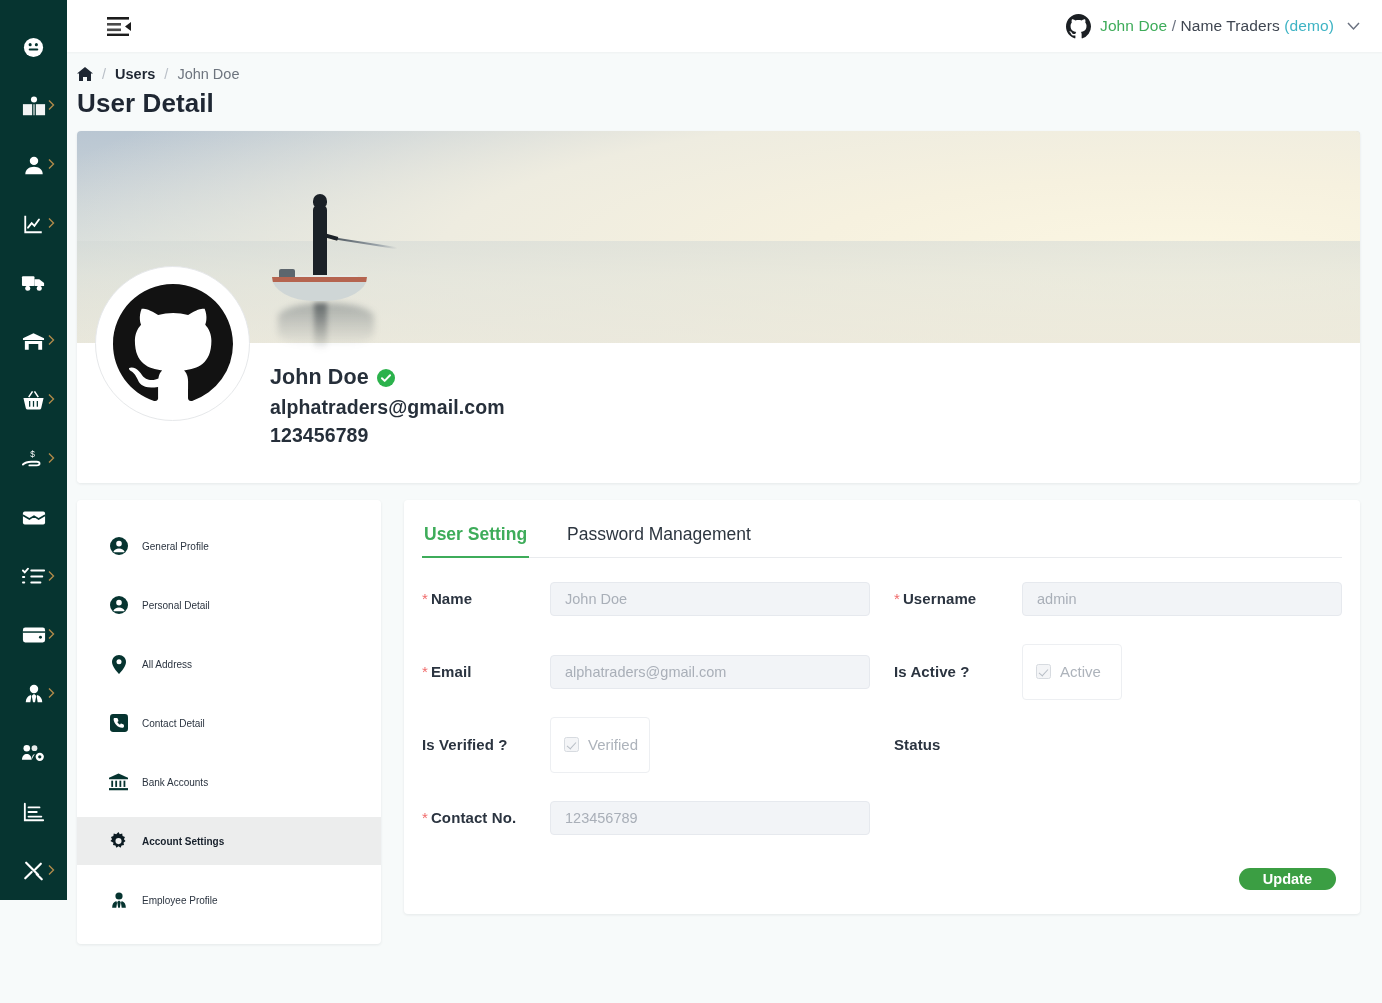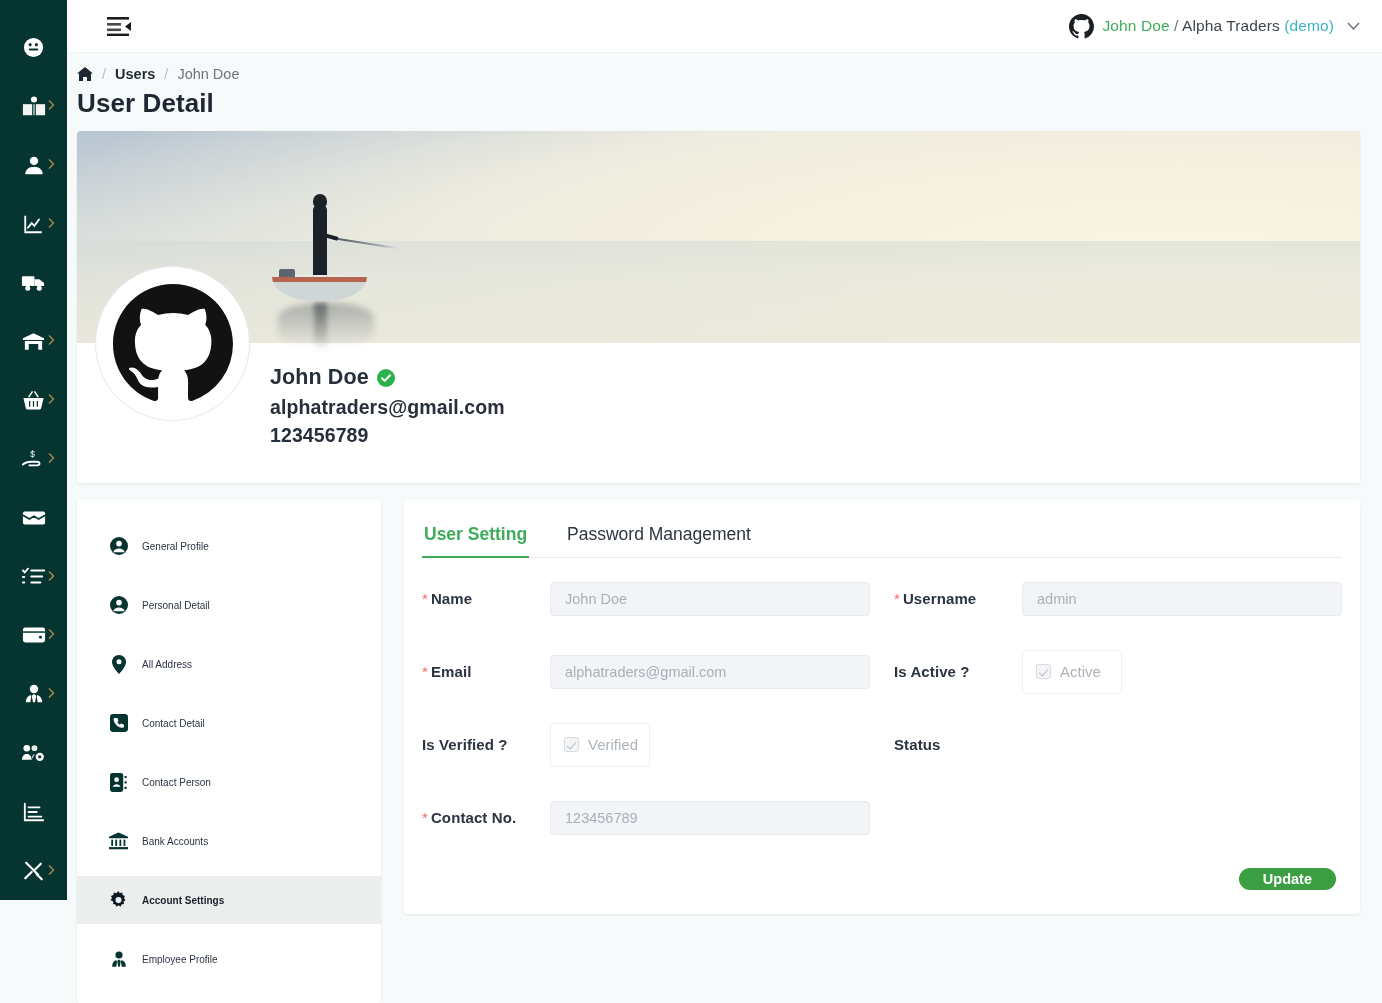--- a/index.html
+++ b/index.html
@@ -198,21 +198,21 @@
   .fctl { flex: 1; min-width: 0; }
   .inp {
     height: 34px; width: 100%;
     background: #f2f4f7; border: 1px solid #e6e9ee; border-radius: 4px;
     display: flex; align-items: center; padding: 0 14px;
     font-size: 14.5px; color: #a9afb8; cursor: not-allowed;
   }
   .inp.select { justify-content: space-between; }
   .sel-caret { color: #bfc5cd; font-size: 13px; }
   .chkbox-wrap {
-    height: 44px; width: 100px;
+    height: 56px; width: 100px;
     border: 1px solid #edeff2; border-radius: 4px; background: #fff;
     display: flex; align-items: center; gap: 9px; padding: 0 13px;
     cursor: not-allowed;
   }
   .chk {
     width: 15px; height: 15px; border: 1px solid #d7dbe0; border-radius: 2.5px;
     background: #f4f5f7; position: relative; flex: 0 0 15px;
   }
   .chk::after {
     content: ""; position: absolute; left: 4.4px; top: 1.6px;
@@ -426,21 +426,21 @@
         </svg>
       </div>
       <div class="topbar-spacer"></div>
       <div class="user-chip">
         <svg class="gh-mark" viewBox="0 0 16 16" fill="#1b1f23">
           <path d="M8 0C3.58 0 0 3.58 0 8c0 3.54 2.29 6.53 5.47 7.59.4.07.55-.17.55-.38 0-.19-.01-.82-.01-1.49-2.01.37-2.53-.49-2.69-.94-.09-.23-.48-.94-.82-1.13-.28-.15-.68-.52-.01-.53.63-.01 1.08.58 1.23.82.72 1.21 1.87.87 2.33.66.07-.52.28-.87.51-1.07-1.78-.2-3.64-.89-3.64-3.95 0-.87.31-1.59.82-2.15-.08-.2-.36-1.02.08-2.12 0 0 .67-.21 2.2.82.64-.18 1.32-.27 2-.27s1.36.09 2 .27c1.53-1.04 2.2-.82 2.2-.82.44 1.1.16 1.92.08 2.12.51.56.82 1.27.82 2.15 0 3.07-1.87 3.75-3.65 3.95.29.25.54.73.54 1.48 0 1.07-.01 1.93-.01 2.2 0 .21.15.46.55.38A8.012 8.012 0 0 0 16 8c0-4.42-3.58-8-8-8z"></path>
         </svg>
         <span class="chip-text">
           <span class="chip-name">John Doe</span>
           <span class="chip-sep">/</span>
-          <span class="chip-org">Alpha Traders</span>
+          <span class="chip-org">Name Traders</span>
           <span class="chip-demo">(demo)</span>
         </span>
         <svg class="chip-caret" width="13" height="9" viewBox="0 0 13 9">
             <path d="M1 1l5.5 6L12 1" stroke="#6b7280" stroke-width="1.5" fill="none"></path>
           </svg>
       </div>
     </header>
 
     <div class="body-scroll">
 
@@ -522,33 +522,20 @@
             <span>All Address</span>
           </div>
           <div class="menu-item">
             <span class="mi-ico">
               <svg width="18" height="18" viewBox="0 0 20 20" fill="#063430">
                   <rect width="20" height="20" rx="3.5"></rect>
                   <path d="M7.5 4.5c.6 0 1 .3 1.2.9l.6 1.7c.2.5 0 1-.4 1.3l-.8.5c.6 1.4 1.6 2.4 3 3l.5-.8c.3-.4.8-.6 1.3-.4l1.7.6c.6.2.9.6.9 1.2v1.5c0 .7-.6 1.3-1.3 1.2C9.3 15.8 4.2 10.7 4 5.8c0-.7.5-1.3 1.2-1.3z" fill="#fff"></path>
                 </svg>
             </span>
             <span>Contact Detail</span>
-          </div>
-          <div class="menu-item">
-            <span class="mi-ico">
-              <svg width="17" height="19" viewBox="0 0 18 20" fill="#063430">
-                  <rect x="0" y="0" width="14" height="20" rx="2.5"></rect>
-                  <circle cx="7" cy="7" r="2.5" fill="#fff"></circle>
-                  <path d="M2.8 14.5c.7-1.8 2.3-2.7 4.2-2.7s3.5.9 4.2 2.7z" fill="#fff"></path>
-                  <rect x="15.4" y="3" width="2.3" height="2.3" rx=".6"></rect>
-                  <rect x="15.4" y="8.8" width="2.3" height="2.3" rx=".6"></rect>
-                  <rect x="15.4" y="14.6" width="2.3" height="2.3" rx=".6"></rect>
-                </svg>
-            </span>
-            <span>Contact Person</span>
           </div>
           <div class="menu-item">
             <span class="mi-ico">
               <svg width="19" height="18" viewBox="0 0 20 18" fill="#063430">
                   <path d="M10 0L0 4.6v1.6h20V4.6z"></path>
                   <rect x="2.4" y="7.6" width="1.9" height="6.6"></rect>
                   <rect x="6.6" y="7.6" width="1.9" height="6.6"></rect>
                   <rect x="11" y="7.6" width="1.9" height="6.6"></rect>
                   <rect x="15.3" y="7.6" width="1.9" height="6.6"></rect>
                   <rect x="0" y="15.4" width="20" height="2.3"></rect>

